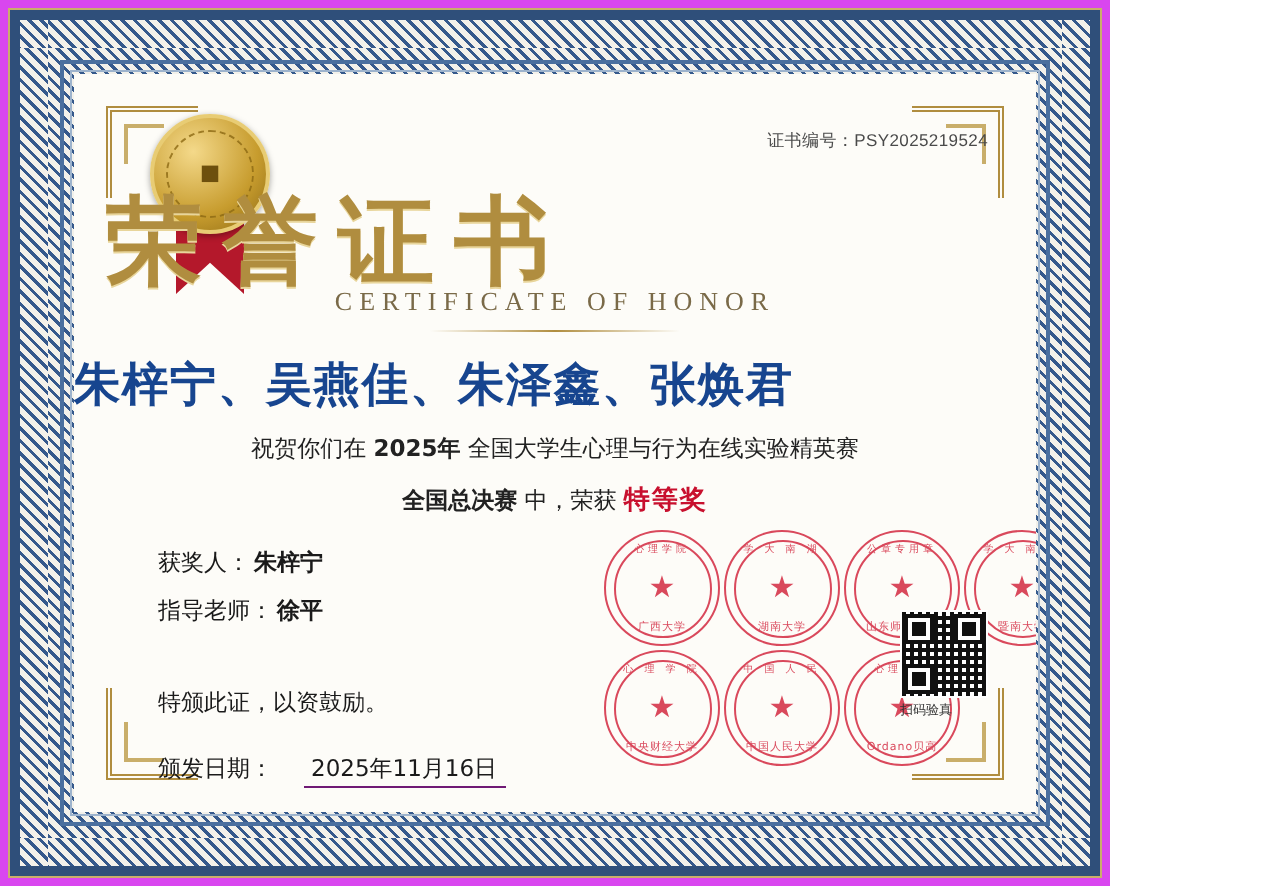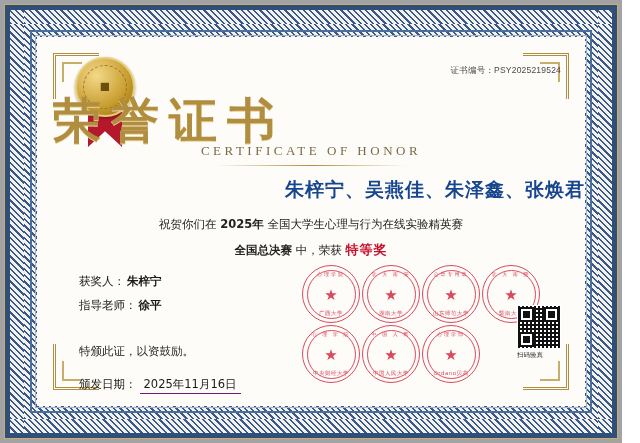--- a/index.html
+++ b/index.html
@@ -4,22 +4,22 @@
 <style>
   html,body{margin:0;padding:0;}
   body{
     width:640px;height:443px;
     background:#ffffff;
     font-family:"Liberation Sans", sans-serif;
     overflow:hidden;
   }
   .page{
     position:relative;
-    width:622px;height:443px;
-    background:#a3a3a3;
+    width:555px;height:443px;
+    background:#d946ef;
     box-sizing:border-box;
   }
   
   .border-outer{
     position:absolute;inset:4px;
     border:6px solid #2f4f7a;
     box-sizing:border-box;
   }
   .border-outer::before{
     content:"";position:absolute;inset:-6px;
@@ -119,23 +119,23 @@
     font-family:"Liberation Serif", serif;
     font-size:13px;letter-spacing:3.5px;color:#7a6a48;
   }
   .title-rule{
     position:absolute;left:178px;right:178px;top:128px;height:1px;
     background:linear-gradient(to right,rgba(176,141,63,0),#b08d3f,rgba(176,141,63,0));
   }
   
   .winners{
     position:absolute;left:0;right:0;top:140px;
-    text-align:right;
-    font-family:"DejaVu Sans", sans-serif;
-    font-size:19px;font-weight:bold;color:#17458f;
+    text-align:left;
+    font-family:"DejaVu Sans", sans-serif;
+    font-size:23px;font-weight:bold;color:#17458f;
     letter-spacing:1px;
   }
   
   .congrats{
     position:absolute;left:0;right:0;top:180px;
     text-align:center;font-size:11.5px;color:#222;
     font-family:"DejaVu Sans", sans-serif;
   }
   .congrats .yr{font-weight:bold;}
   .award-line{
@@ -156,21 +156,21 @@
   .info .row{display:flex;align-items:baseline;}
   .info .lbl{color:#1a1a1a;}
   .info .val{font-weight:bold;margin-left:2px;}
   .note{
     position:absolute;left:42px;top:307px;
     font-size:11.5px;color:#1a1a1a;font-family:"DejaVu Sans", sans-serif;
   }
   .date-row{
     position:absolute;left:42px;top:340px;
     font-size:11.5px;color:#1a1a1a;font-family:"DejaVu Sans", sans-serif;
-    display:flex;align-items:baseline;
+    display:flex;align-items:baseline;gap:12px;
   }
   .date-val{
     margin-left:3px;border-bottom:1px solid #701a75;padding:0 4px 1px 4px;
   }
 
   
   .seals{
     position:absolute;left:265px;top:228px;
     width:240px;
     display:grid;

